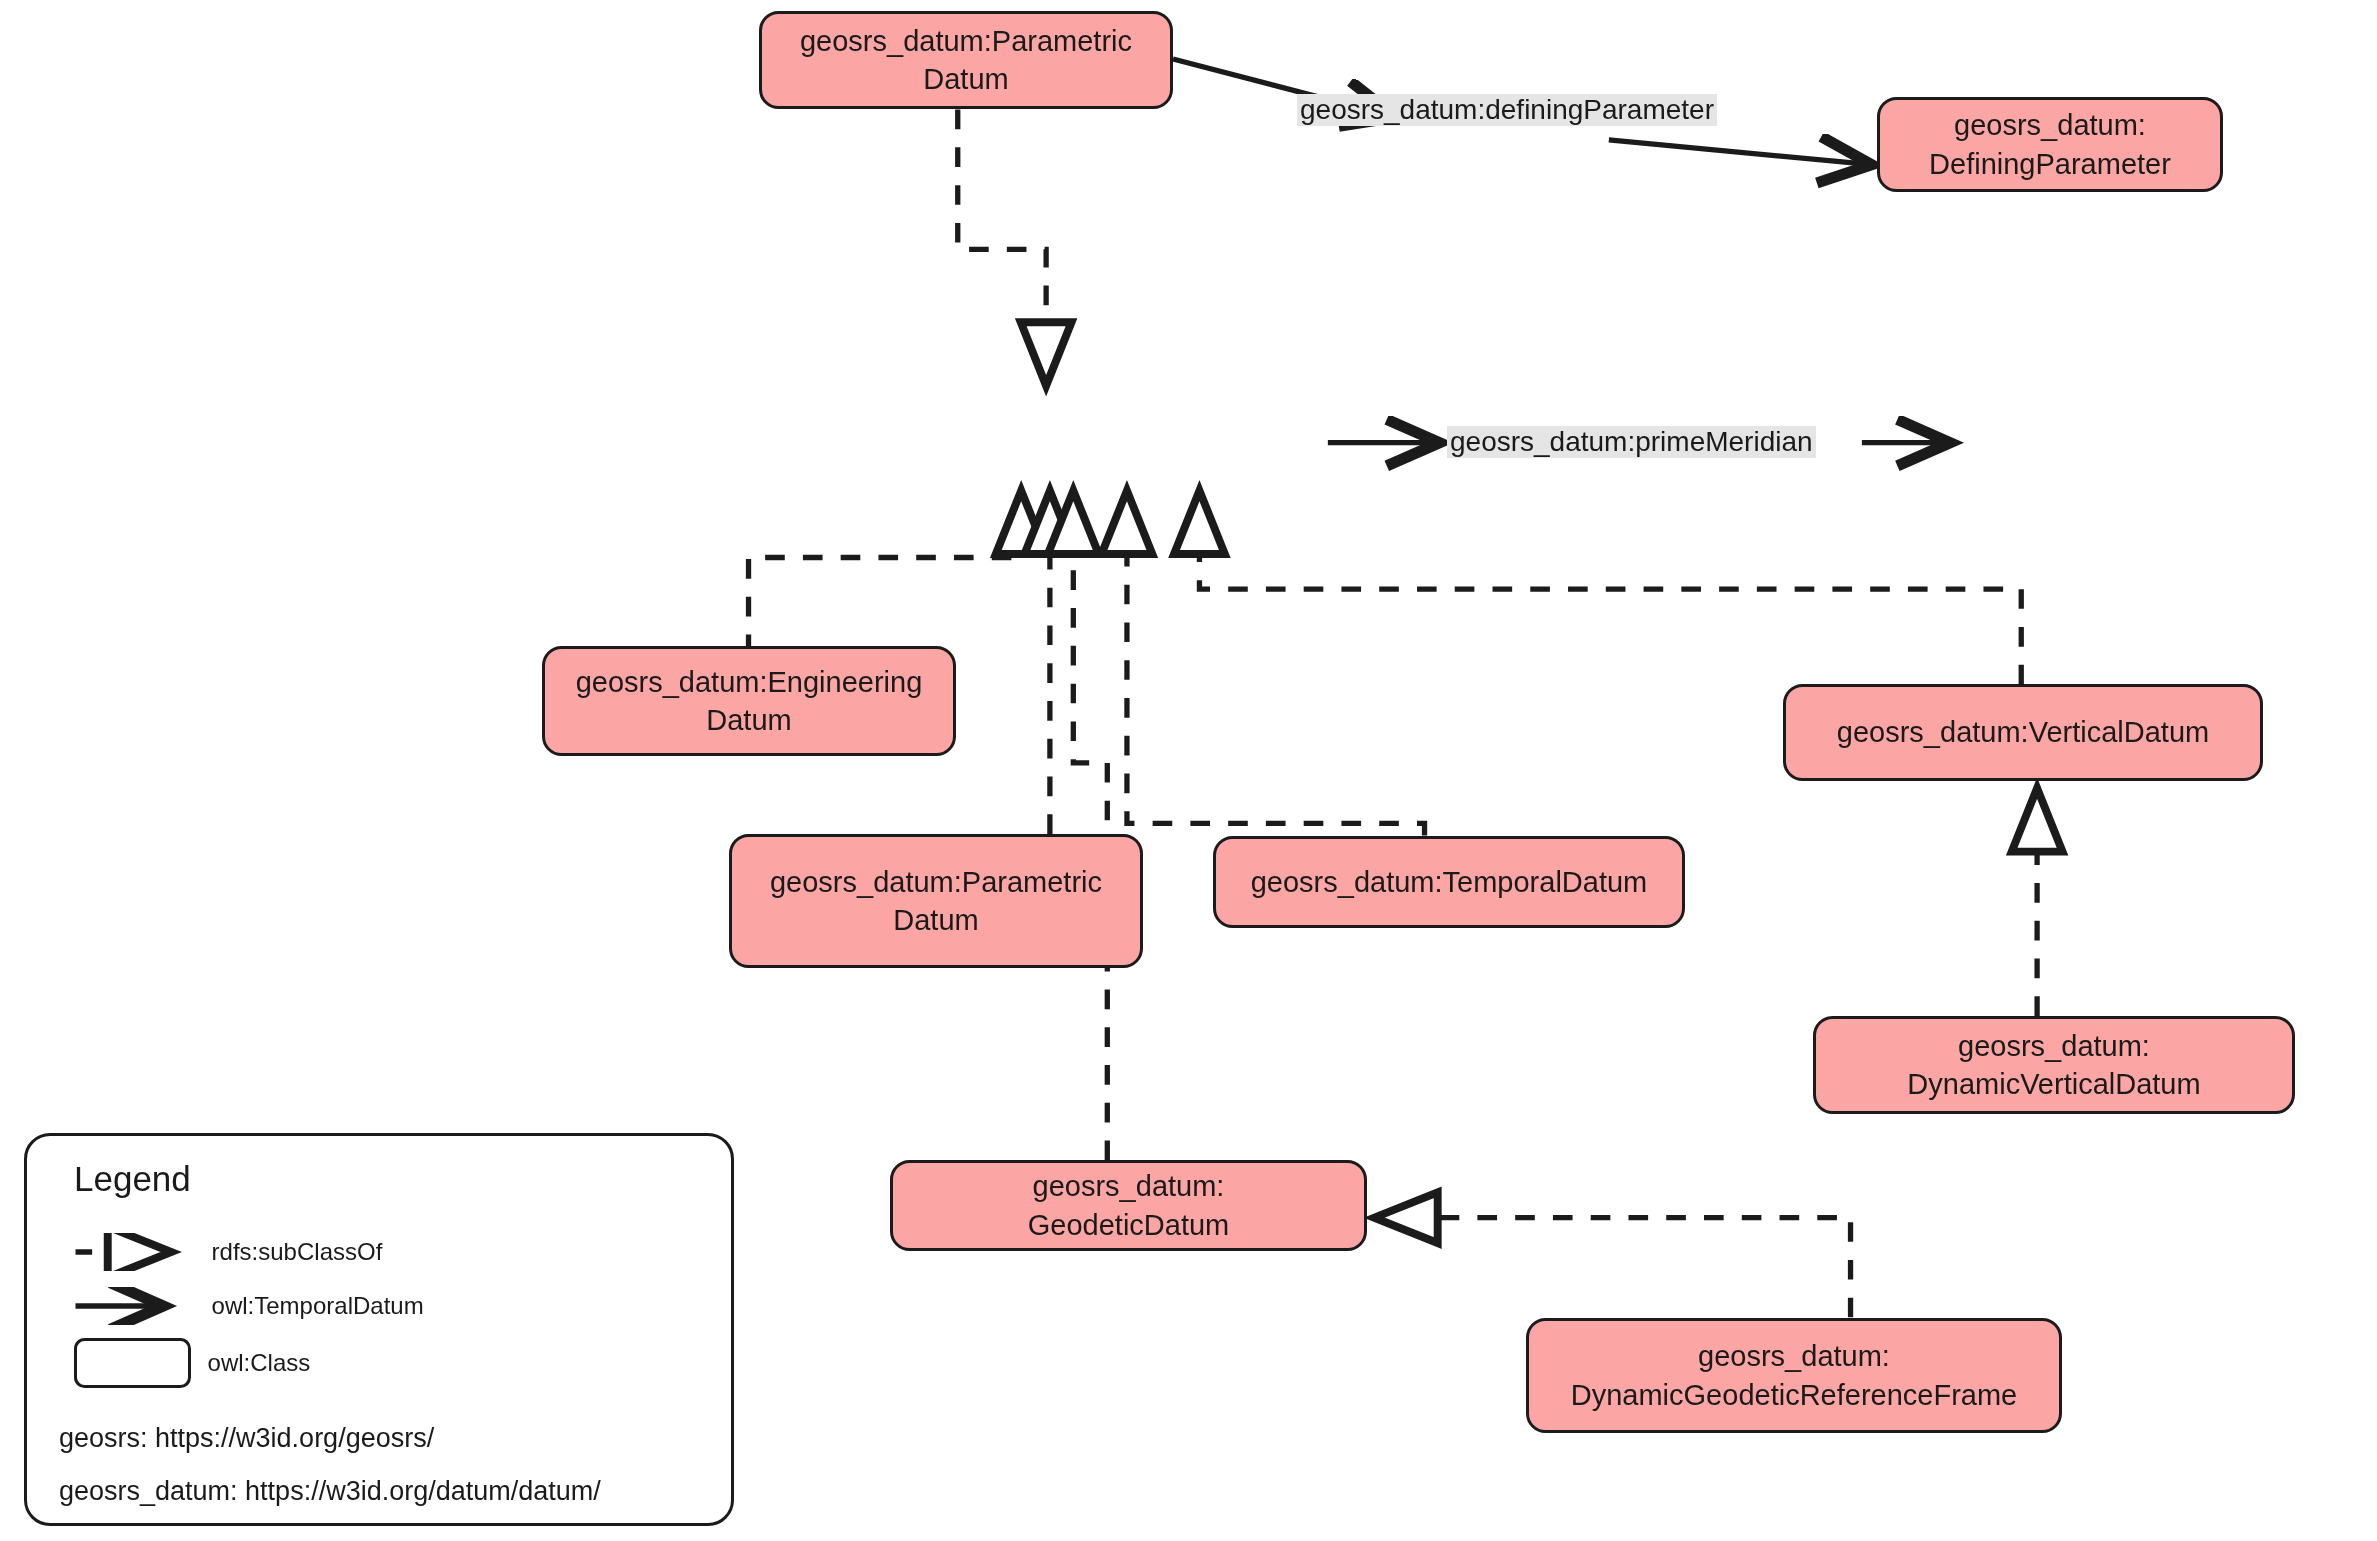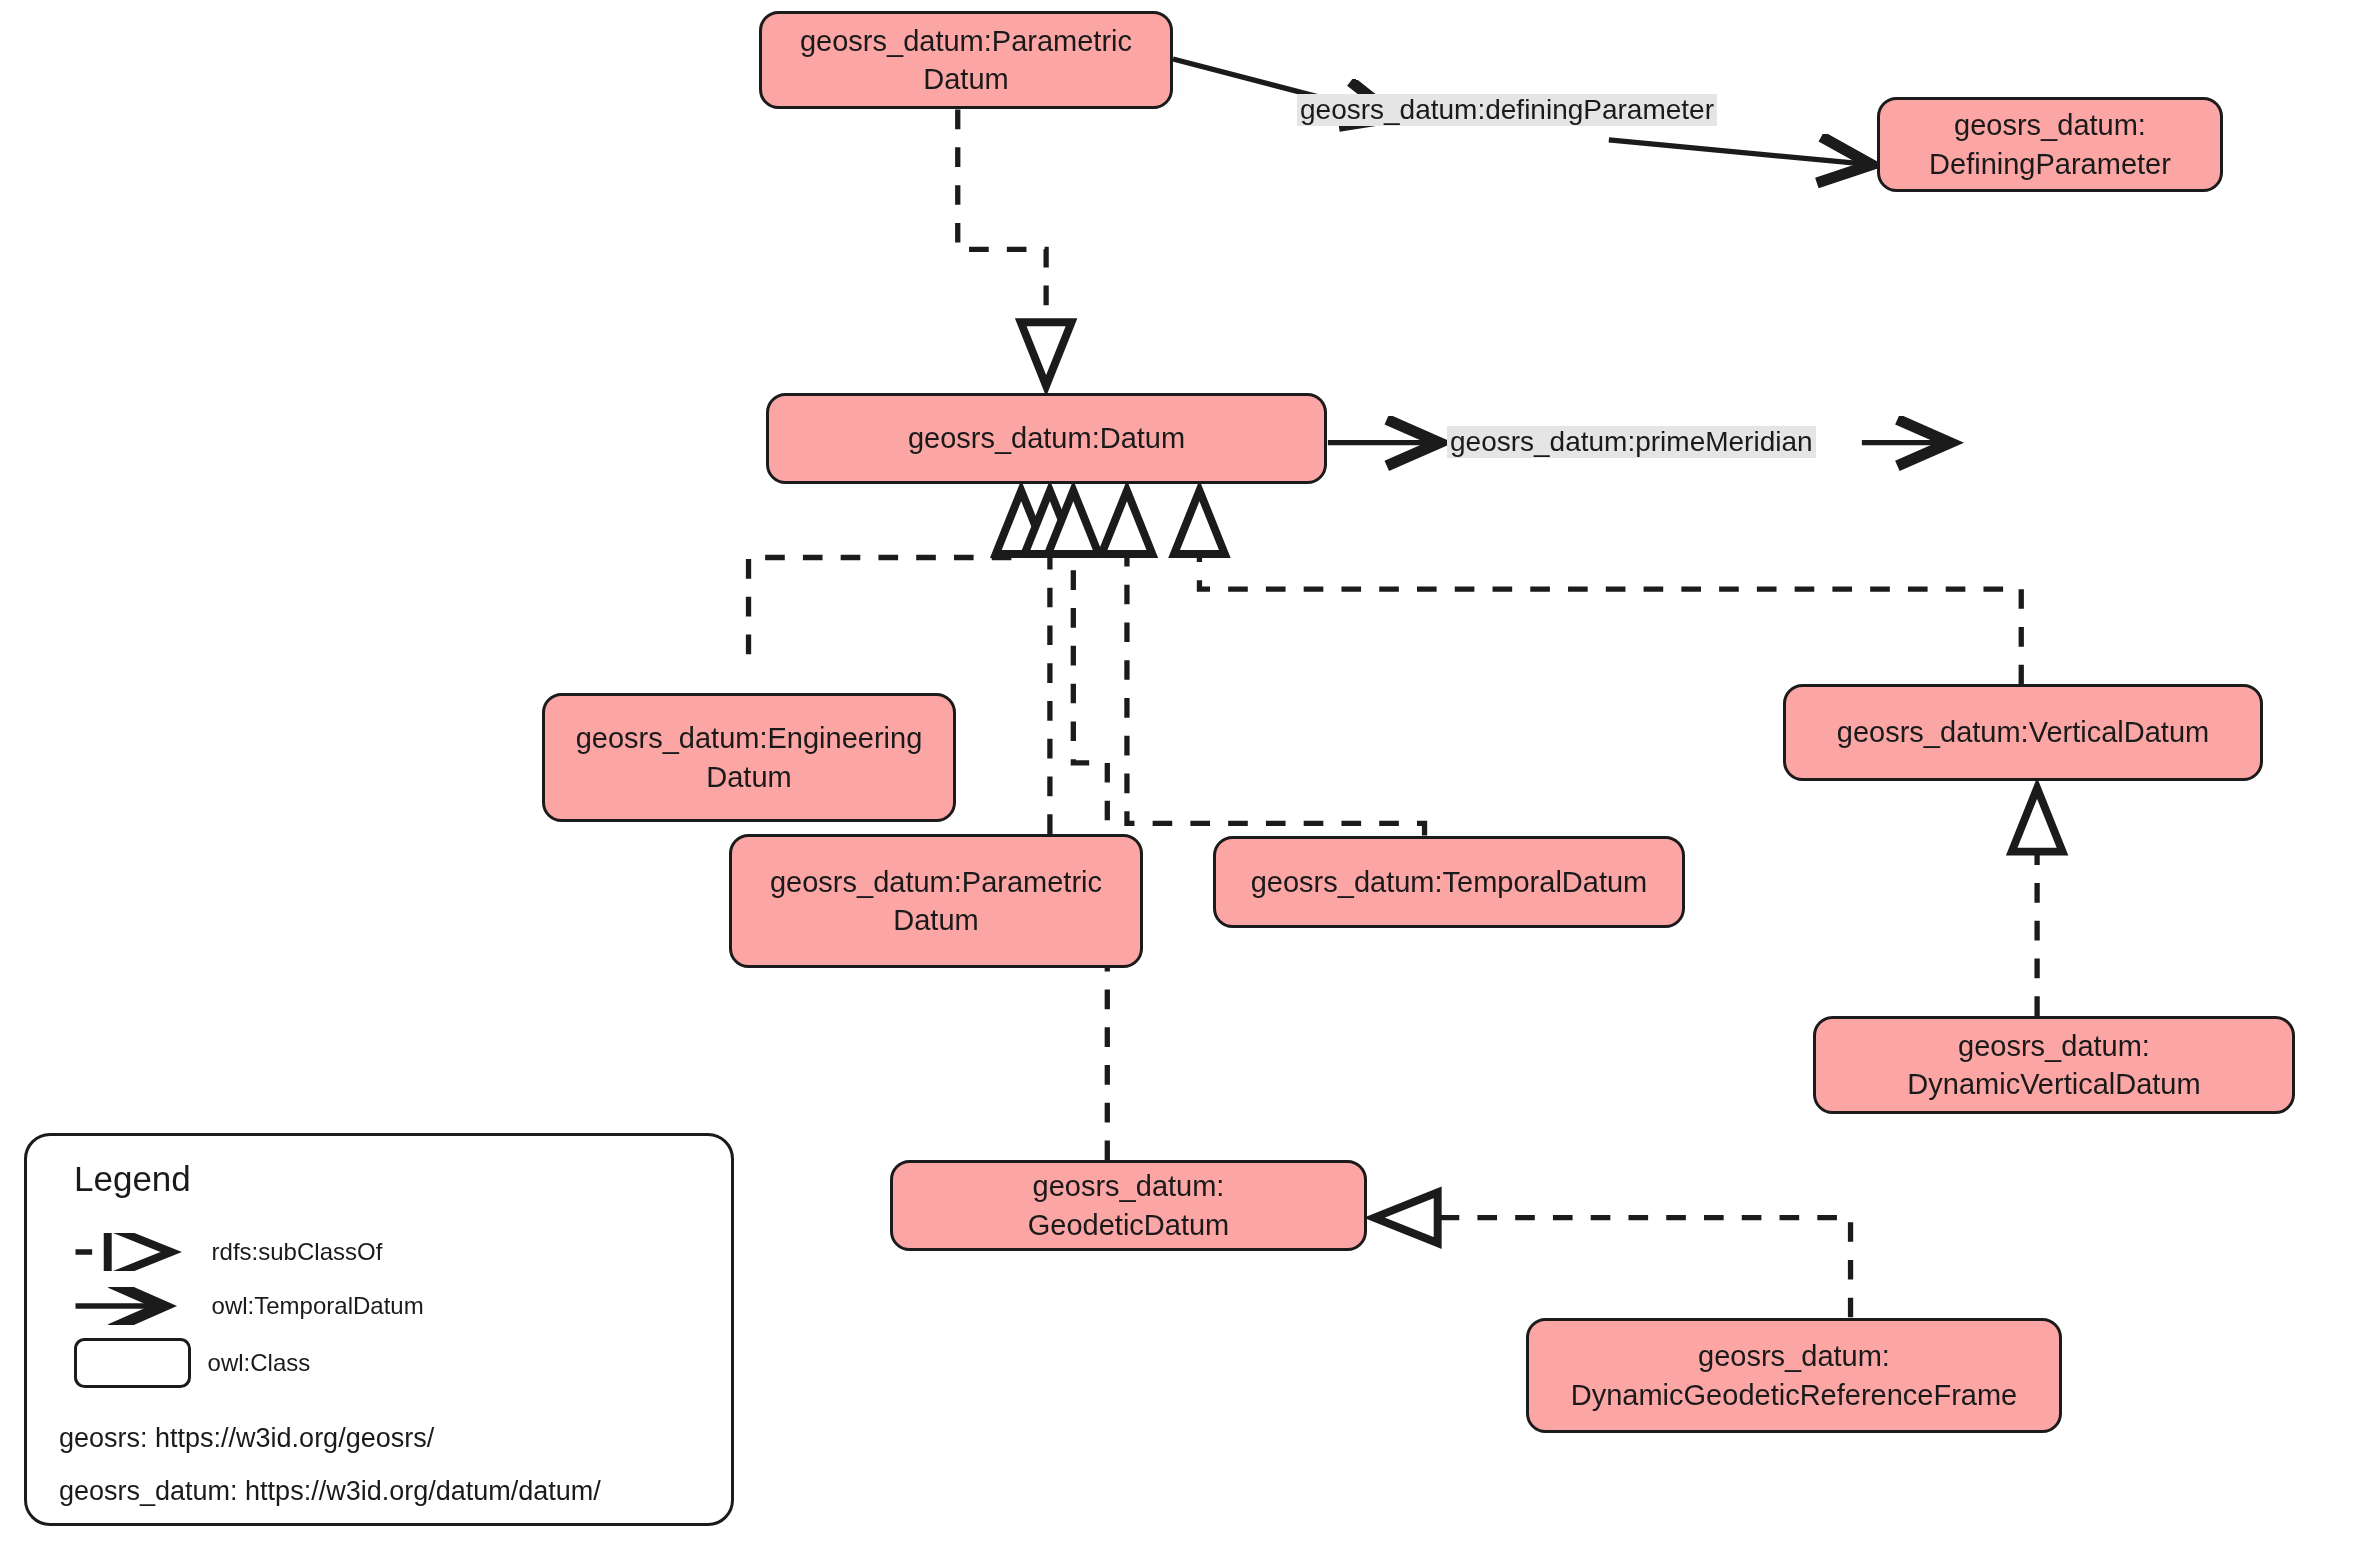--- a/index.html
+++ b/index.html
@@ -156,24 +156,23 @@
       <path d="M 2465,586 L 2582,586"></path>
     </g>
   </svg>
 
   <div class="node" style="left:759px; top:11.3px; width:414px; height:98px;">geosrs_datum:Parametric
 Datum</div>
 
   <div class="node" style="left:1877px; top:97px; width:346px; height:95px;">geosrs_datum:
 DefiningParameter</div>
 
-  <div class="node" style="left:766px; top:393px; width:561px; height:91px;">geosrs_datum:Datum</div>
-
-
-  <div class="node" style="left:542px; top:693px; width:414px; height:129px;">geosrs_datum:Engineering
+
+
+  <div class="node" style="left:542px; top:646px; width:414px; height:110px;">geosrs_datum:Engineering
 Datum</div>
 
   <div class="node" style="left:1783px; top:684px; width:480px; height:97px;">geosrs_datum:VerticalDatum</div>
 
   <div class="node" style="left:729px; top:834px; width:414px; height:134px;">geosrs_datum:Parametric
 Datum</div>
 
   <div class="node" style="left:1213px; top:836px; width:472px; height:92px;">geosrs_datum:TemporalDatum</div>
 
   <div class="node" style="left:1813px; top:1016px; width:482px; height:98px;">geosrs_datum:

